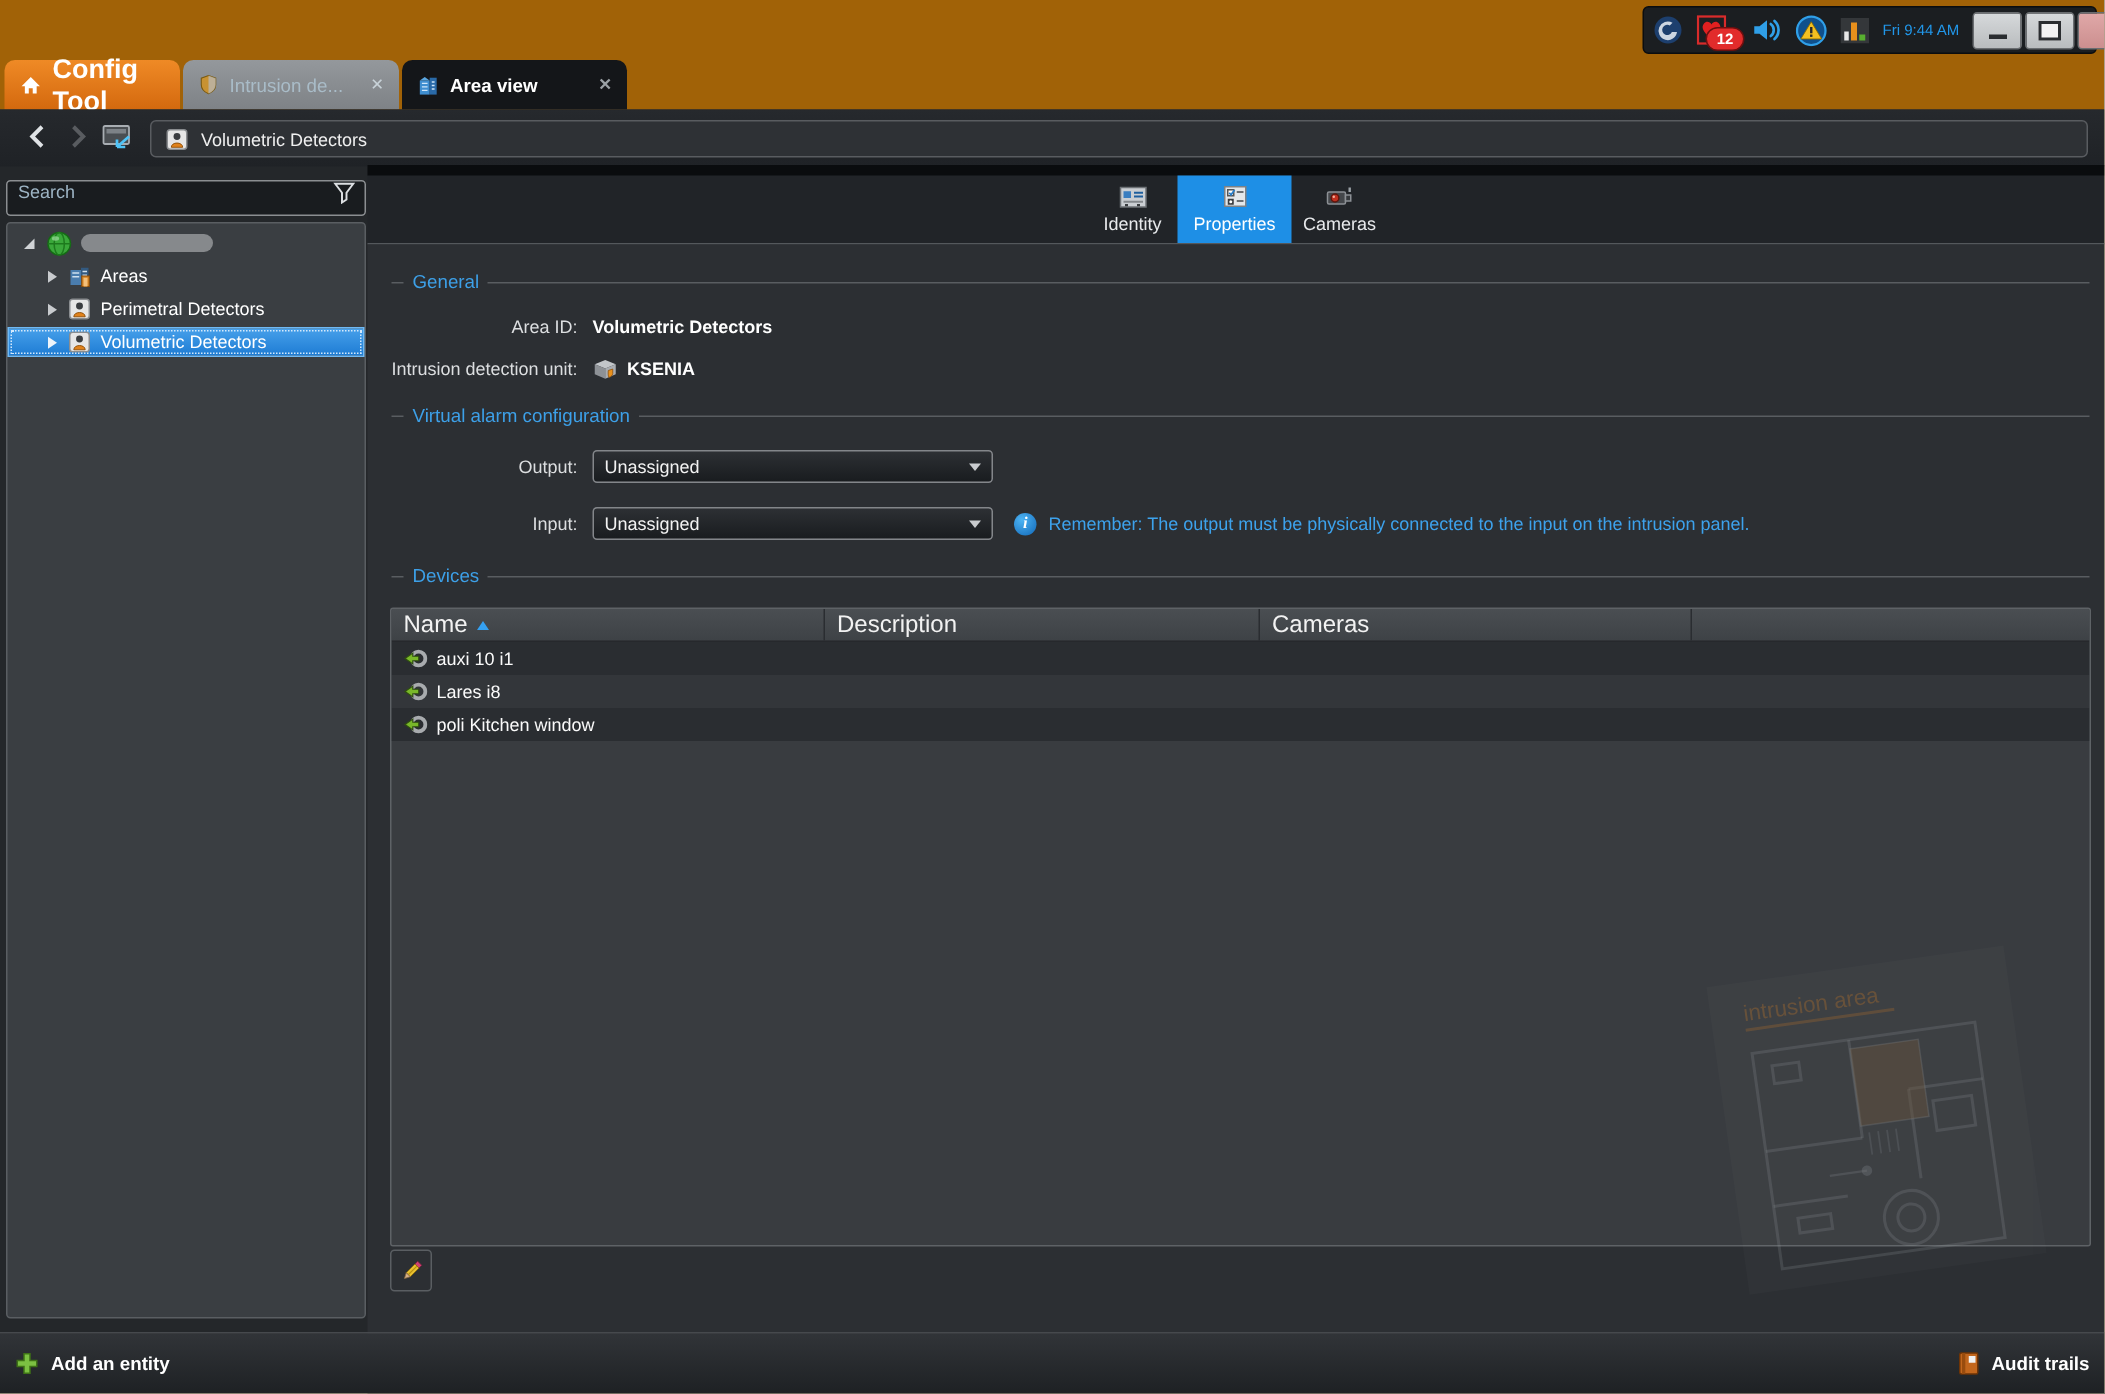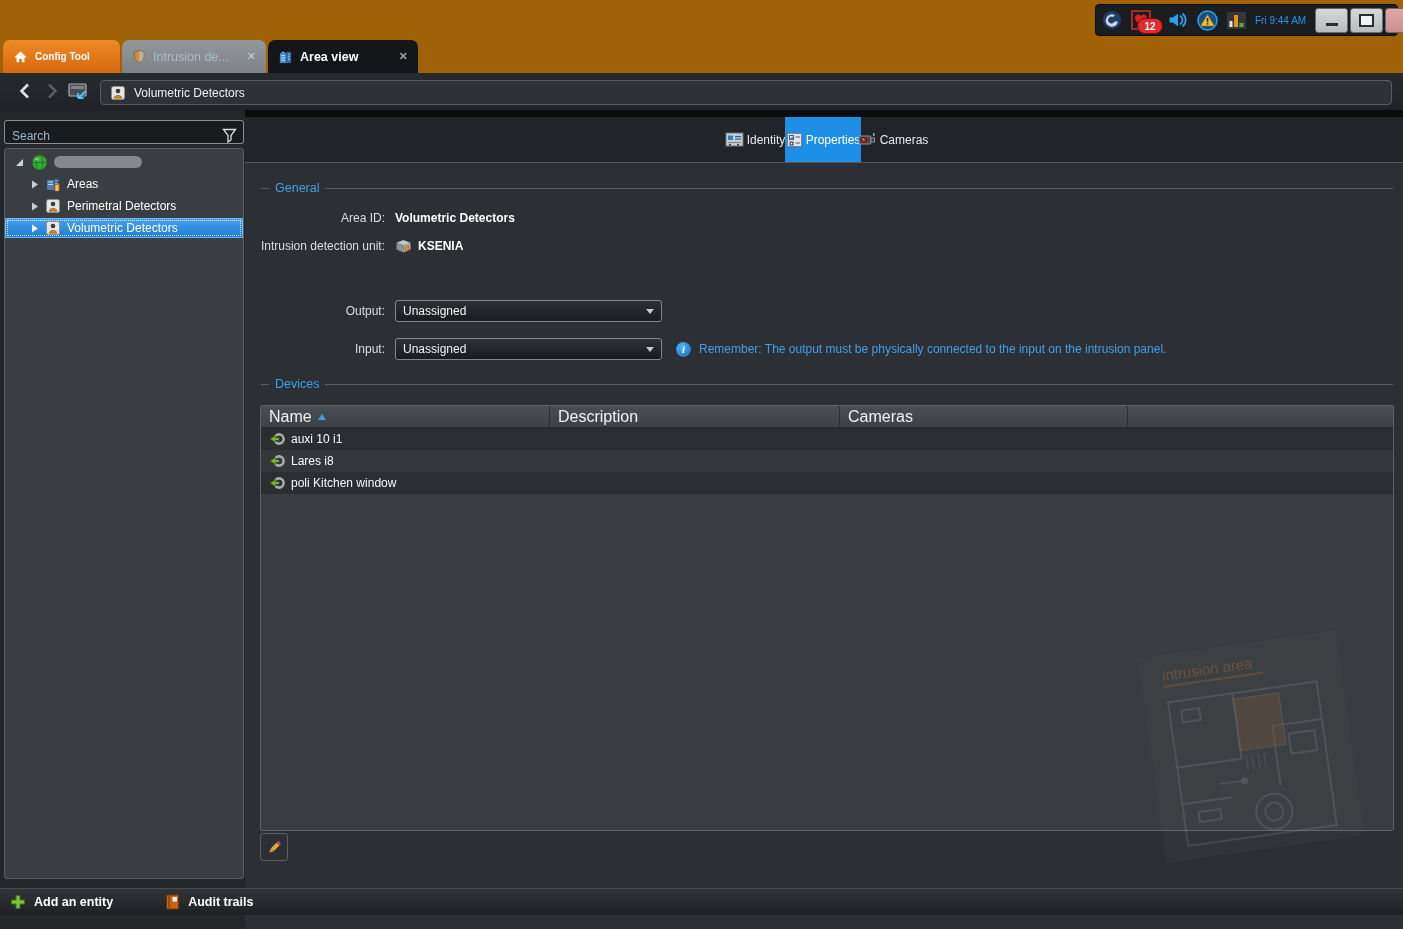--- a/index.html
+++ b/index.html
@@ -16,51 +16,51 @@
   .winbtn{height:23px;border-radius:3px;display:flex;align-items:center;justify-content:center;border:1px solid #6a6d70;}
   .winbtn.min,.winbtn.max{width:31px;background:linear-gradient(#d6d9db,#b9bcbe);}
   .winbtn.close{width:38px;background:linear-gradient(#e0a8a8,#cc8f8f);}
   .minglyph{width:12px;height:3px;background:#2a2d30;margin-top:9px;}
   .maxglyph{width:11px;height:9px;border:2px solid #2a2d30;background:#f2f2f2;}
   
   .tabsrow{position:absolute;left:0;top:40px;width:100%;height:33px;}
   .wtab{position:absolute;top:0;height:33px;border-radius:7px 7px 0 0;display:flex;align-items:center;
         gap:7px;padding:0 10px;box-sizing:border-box;cursor:pointer;}
   .wtab .x{margin-left:auto;font-size:11px;}
-  .wtab1{left:3px;width:117px;background:linear-gradient(#ef8a26,#d4690e);color:#fff;font-weight:bold;font-size:10px;}
+  .wtab1{left:3px;width:117px;background:linear-gradient(#ef8a26,#d4690e);color:#fff;font-weight:bold;font-size:18px;}
   .wtab2{left:122px;width:144px;background:linear-gradient(#94989c,#7e8286);color:#a9bcc8;font-size:12.5px;}
   .wtab2 .x{color:#c8d2d8;}
   .wtab3{left:268px;width:150px;background:#141619;color:#fff;font-weight:bold;font-size:12.5px;}
   .wtab3 .x{color:#9aa0a4;}
   
   .app{position:absolute;left:0;top:73px;width:1403px;height:856px;background:#24272a;}
   
   .navbar{position:absolute;left:0;top:0;width:100%;height:38px;background:linear-gradient(#26292d,#1f2226);}
   .navarrow{position:absolute;top:8px;width:20px;height:20px;display:flex;align-items:center;justify-content:center;}
   .crumb{position:absolute;left:100px;top:7px;width:1292px;height:25px;background:#2e3135;border:1px solid #595c60;
          border-radius:4px;display:flex;align-items:center;gap:8px;padding:0 9px;box-sizing:border-box;}
   
   .search{position:absolute;left:4px;top:47px;width:240px;height:24px;background:#191c1f;border:1px solid #8b8e91;
-          border-radius:3px;box-sizing:border-box;display:flex;align-items:flex-end;}
+          border-radius:3px;box-sizing:border-box;display:flex;align-items:flex-start;}
   .search input{flex:1;background:transparent;border:none;outline:none;color:#e8f0f6;font-size:12px;
                 font-family:"Liberation Sans",sans-serif;padding:0 0 0 7px;}
   .search input::placeholder{color:#9db4c4;opacity:1;}
   .search .funnel{margin-right:6px;}
   .treepanel{position:absolute;left:4px;top:75px;width:240px;height:731px;background:#3a3e42;
              border:1px solid #5a5e62;border-radius:3px;box-sizing:border-box;}
   .trow{position:absolute;left:1px;width:236px;height:20px;display:flex;align-items:center;}
   .trow .lbl{margin-left:6px;color:#fff;}
   .redact{width:88px;height:12px;background:#86898c;border-radius:6px;margin-left:6px;}
   .trow.sel{background:linear-gradient(#47a0ea,#1e7cd4);border:1px solid #6fb9f4;outline:1px dotted #d5e9fb;
             outline-offset:-3px;left:0;width:238px;box-sizing:border-box;}
   
   .tabstrip{position:absolute;left:245px;top:37px;width:1158px;height:53px;background:#212428;
             border-bottom:1px solid #54585c;box-sizing:border-box;}
   .tabstrip::before{content:"";position:absolute;left:0;top:0;width:100%;height:7px;background:#0a0c0e;}
-  .ctab{position:absolute;top:7px;height:45px;display:flex;flex-direction:row;align-items:center;
+  .ctab{position:absolute;top:7px;height:45px;display:flex;flex-direction:column;align-items:center;
         justify-content:center;gap:3px;color:#e8eaec;font-size:12px;cursor:pointer;}
   .ctab.sel{background:#1e8fe6;color:#fff;}
   .cbody{position:absolute;left:245px;top:90px;width:1158px;height:792px;background:#2c2f33;}
   .sechead{position:absolute;left:16px;right:10px;display:flex;align-items:center;gap:6px;
            color:#3da0e8;font-size:12.5px;}
   .sechead::before{content:"";width:8px;height:1px;background:#595d61;}
   .sechead::after{content:"";flex:1;height:1px;background:#595d61;}
   .frow{position:absolute;display:flex;align-items:center;}
   .flabel{width:140px;text-align:right;color:#dcdee0;flex:none;}
   .fval{margin-left:10px;font-weight:bold;color:#fff;display:flex;align-items:center;gap:6px;}
@@ -86,22 +86,22 @@
   .drow:nth-child(odd){background:#33363a;}
   .drow:nth-child(even){background:#2a2d31;}
   .drow .ric{margin:0 6px 0 8px;display:flex;}
   .editbtn{position:absolute;left:15px;top:670px;width:26px;height:26px;background:#2c2f33;
            border:1px solid #5a5e62;border-radius:3px;display:flex;align-items:center;justify-content:center;}
   .count{position:absolute;left:0;top:697px;width:100%;text-align:center;color:#fff;}
   
   .wm{position:absolute;left:900px;top:476px;width:215px;height:215px;transform:rotate(-8deg);
       opacity:.55;pointer-events:none;}
   
-  .footer{position:absolute;left:0;top:815px;width:100%;height:27px;background:linear-gradient(#313438,#1e2124);
-          border-top:1px solid #46494d;display:flex;align-items:center;gap:52px;padding:0 10px;box-sizing:border-box;}
+  .footer{position:absolute;left:0;top:815px;width:100%;height:41px;background:linear-gradient(#313438,#1e2124);
+          border-top:1px solid #46494d;display:flex;align-items:center;gap:16px;padding:0 10px;box-sizing:border-box;justify-content:space-between;}
   .fitem{display:flex;align-items:center;gap:8px;color:#fff;font-size:12.5px;font-weight:bold;cursor:pointer;}
   svg{display:block;}
 </style>
 </head>
 <body>
 
 <div class="screen">
 
   <div class="tray">
     <span class="tray-ico">
@@ -363,20 +363,23 @@
                 <path d="M8.5 1 L15.5 3.8 L8.5 6.6 L1.5 3.8 Z" fill="#c2c6ca"></path>
                 <path d="M1.5 3.8 V10.5 L8.5 13.5 V6.6 Z" fill="#8d9196"></path>
                 <path d="M15.5 3.8 V10.5 L8.5 13.5 V6.6 Z" fill="#a9adb2"></path>
                 <path d="M10.5 8 L13.5 7 V10 C13.5 11.2 12.3 12.2 11 12.6 C10.2 11.8 10.5 9 10.5 8 Z" fill="#e8901c" stroke="#8a4c08" stroke-width=".5"></path>
               </svg>
           </span>
           <span>KSENIA</span>
         </span>
       </div>
 
+      <div class="sechead" style="top:107px">
+        <span>Virtual alarm configuration</span>
+      </div>
       <div class="frow" style="left:0;top:137px;height:22px">
         <span class="flabel">Output:</span>
         <span class="dd">
           <span>Unassigned</span>
           <span class="arr"></span>
         </span>
       </div>
       <div class="frow" style="left:0;top:175px;height:22px">
         <span class="flabel">Input:</span>
         <span class="dd">

